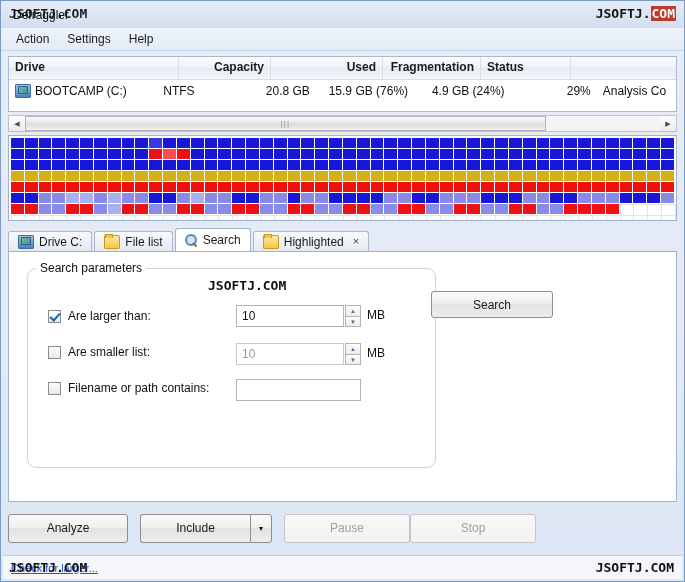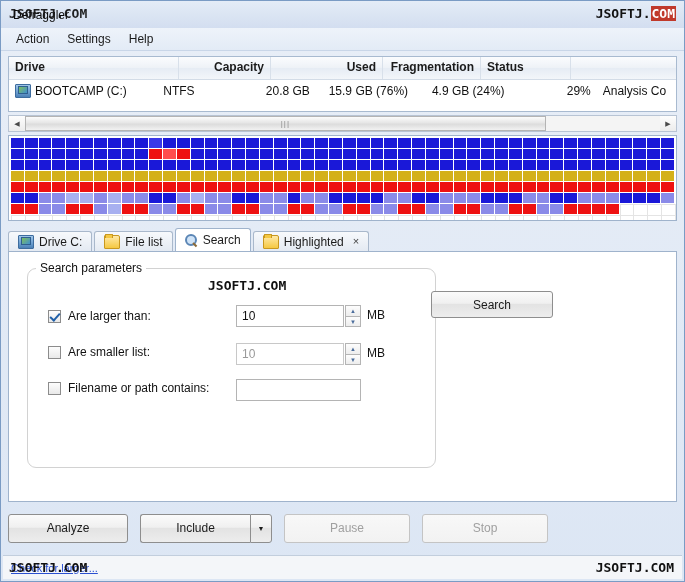--- a/index.html
+++ b/index.html
@@ -371,21 +371,21 @@
   .b-defrag {
     width: 110px; height: 29px;
     border-radius: 3px 0 0 3px;
     border-right: none;
   }
   .b-defrag-arrow {
     width: 22px; height: 29px;
     border-radius: 0 3px 3px 0;
     font-size: 7px;
   }
-  .b-pause { width: 126px; height: 29px; margin-right: 12px; }
+  .b-pause { width: 126px; height: 29px; margin-right: 0; }
   .b-stop  { width: 126px; height: 29px; }
 
   
   .statusbar {
     position: absolute;
     left: 2px; right: 2px; bottom: 2px;
     height: 24px;
     background: #f4f6f9;
     border-top: 1px solid #c2cedd;
     display: flex; align-items: center;

